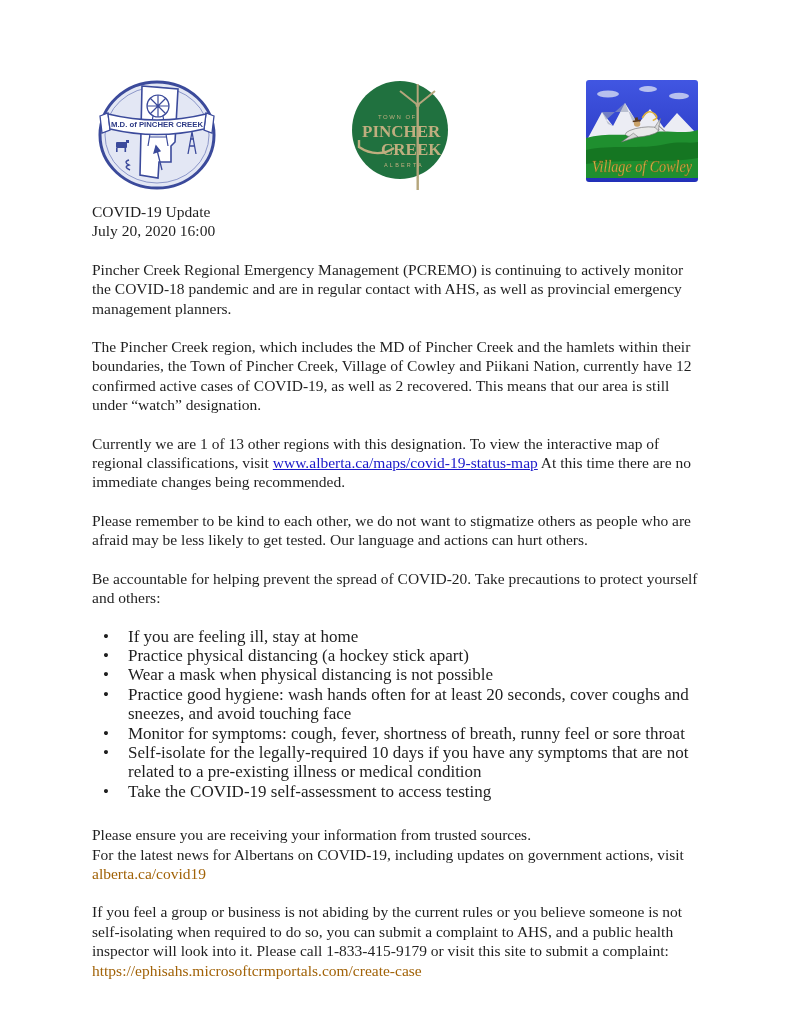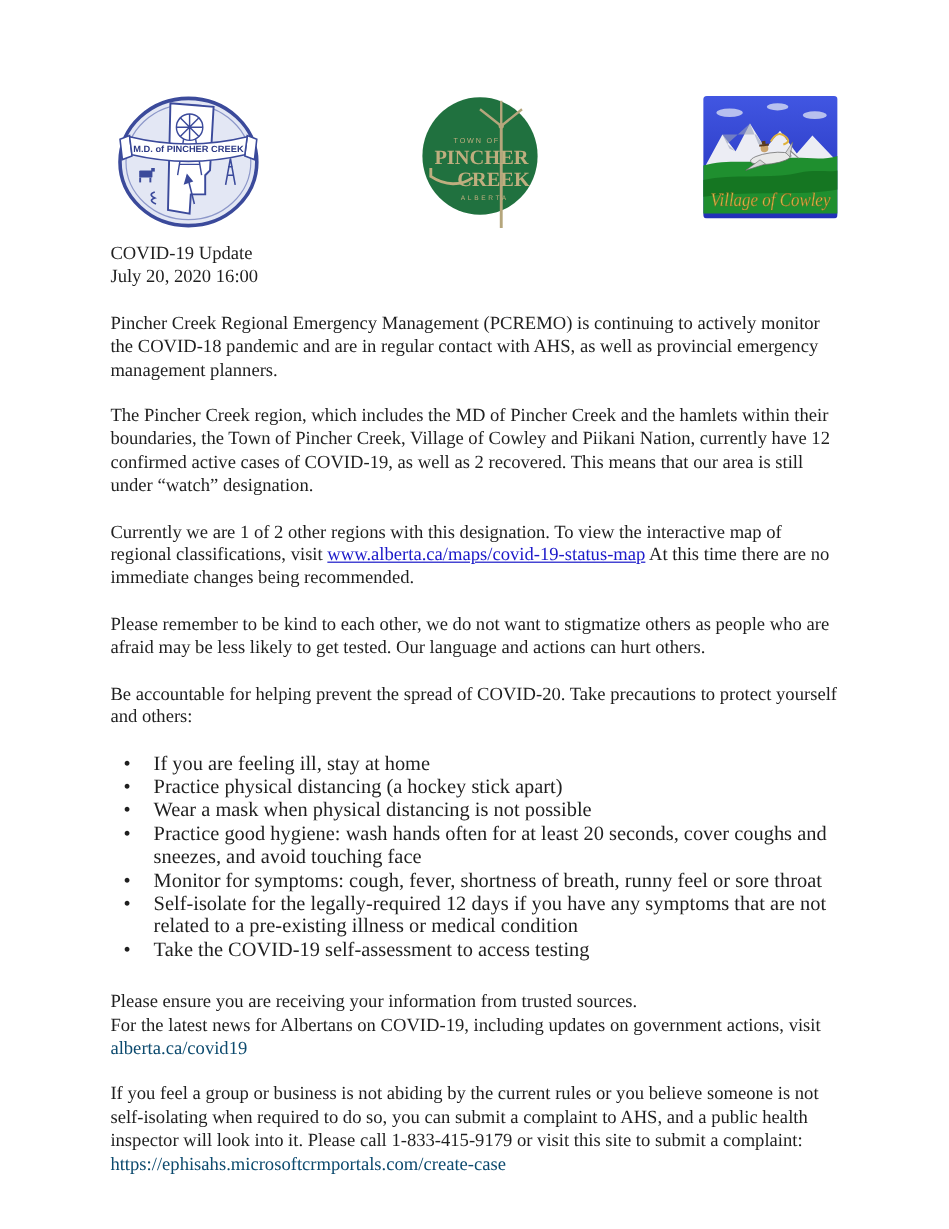--- a/index.html
+++ b/index.html
@@ -28,21 +28,21 @@
   .para { font-size: 15.5px; line-height: 19.4px; margin: 19px 0 0 0; }
   .para.tight { margin-top: 24px; }
   .line { display: block; }
 
   ul.bullets { margin: 19px 0 0 0; padding: 0; list-style: none; font-size: 17px; line-height: 19.4px; font-family: Liberation Serif, serif; }
   ul.bullets li { position: relative; padding-left: 36px; }
   ul.bullets li::before { content: "\2022"; position: absolute; left: 11px; top: 0; }
 
   a { cursor: pointer; }
   .link-dark  { color: #1a18c9; text-decoration: underline; }
-  .link-light { color: #0c4a6e; text-decoration: none; }
+  .link-light { color: #a16207; text-decoration: none; }
 
   .footer {
     margin-top: 14px;
     text-align: right;
     font-family: "Liberation Sans", sans-serif;
     font-size: 15.5px;
     line-height: 20px;
     color: #2a2a2a;
   }
 </style>
@@ -141,33 +141,33 @@
 
   <div class="title-block">
     <div>COVID-19 Update</div>
     <div>July 20, 2020 16:00</div>
   </div>
 
   <p class="para">Pincher Creek Regional Emergency Management (PCREMO) is continuing to actively monitor the COVID-18 pandemic and are in regular contact with AHS, as well as provincial emergency management planners.</p>
 
   <p class="para">The Pincher Creek region, which includes the MD of Pincher Creek and the hamlets within their boundaries, the Town of Pincher Creek, Village of Cowley and Piikani Nation, currently have 12 confirmed active cases of COVID-19, as well as 2 recovered. This means that our area is still under “watch” designation.</p>
 
-  <p class="para"><span>Currently we are 1 of 2 other regions with this designation. To view the interactive map of regional classifications, visit </span><a class="link-dark">www.alberta.ca/maps/covid-19-status-map</a><span> At this time there are no immediate changes being recommended.</span></p>
+  <p class="para"><span>Currently we are 1 of 13 other regions with this designation. To view the interactive map of regional classifications, visit </span><a class="link-dark">www.alberta.ca/maps/covid-19-status-map</a><span> At this time there are no immediate changes being recommended.</span></p>
 
   <p class="para">Please remember to be kind to each other, we do not want to stigmatize others as people who are afraid may be less likely to get tested. Our language and actions can hurt others.</p>
 
   <p class="para">Be accountable for helping prevent the spread of COVID-20.  Take precautions to protect yourself and others:</p>
 
   <ul class="bullets">
     <li>If you are feeling ill, stay at home</li>
     <li>Practice physical distancing (a hockey stick apart)</li>
     <li>Wear a mask when physical distancing is not possible</li>
     <li>Practice good hygiene: wash hands often for at least 20 seconds, cover coughs and sneezes, and avoid touching face</li>
     <li>Monitor for symptoms: cough, fever, shortness of breath, runny feel or sore throat</li>
-    <li>Self-isolate for the legally-required 12 days if you have any symptoms that are not related to a pre-existing illness or medical condition</li>
+    <li>Self-isolate for the legally-required 10 days if you have any symptoms that are not related to a pre-existing illness or medical condition</li>
     <li>Take the COVID-19 self-assessment to access testing</li>
   </ul>
 
   <div class="para tight">
     <span class="line">Please ensure you are receiving your information from trusted sources.</span>
     <span class="line">For the latest news for Albertans on COVID-19, including updates on government actions, visit</span>
     <a class="link-light line">alberta.ca/covid19</a>
   </div>
 
   <p class="para"><span>If you feel a group or business is not abiding by the current rules or you believe someone is not self-isolating when required to do so, you can submit a complaint to AHS, and a public health inspector will look into it. Please call 1-833-415-9179 or visit this site to submit a complaint:</span><a class="link-light line">https://ephisahs.microsoftcrmportals.com/create-case</a></p>

